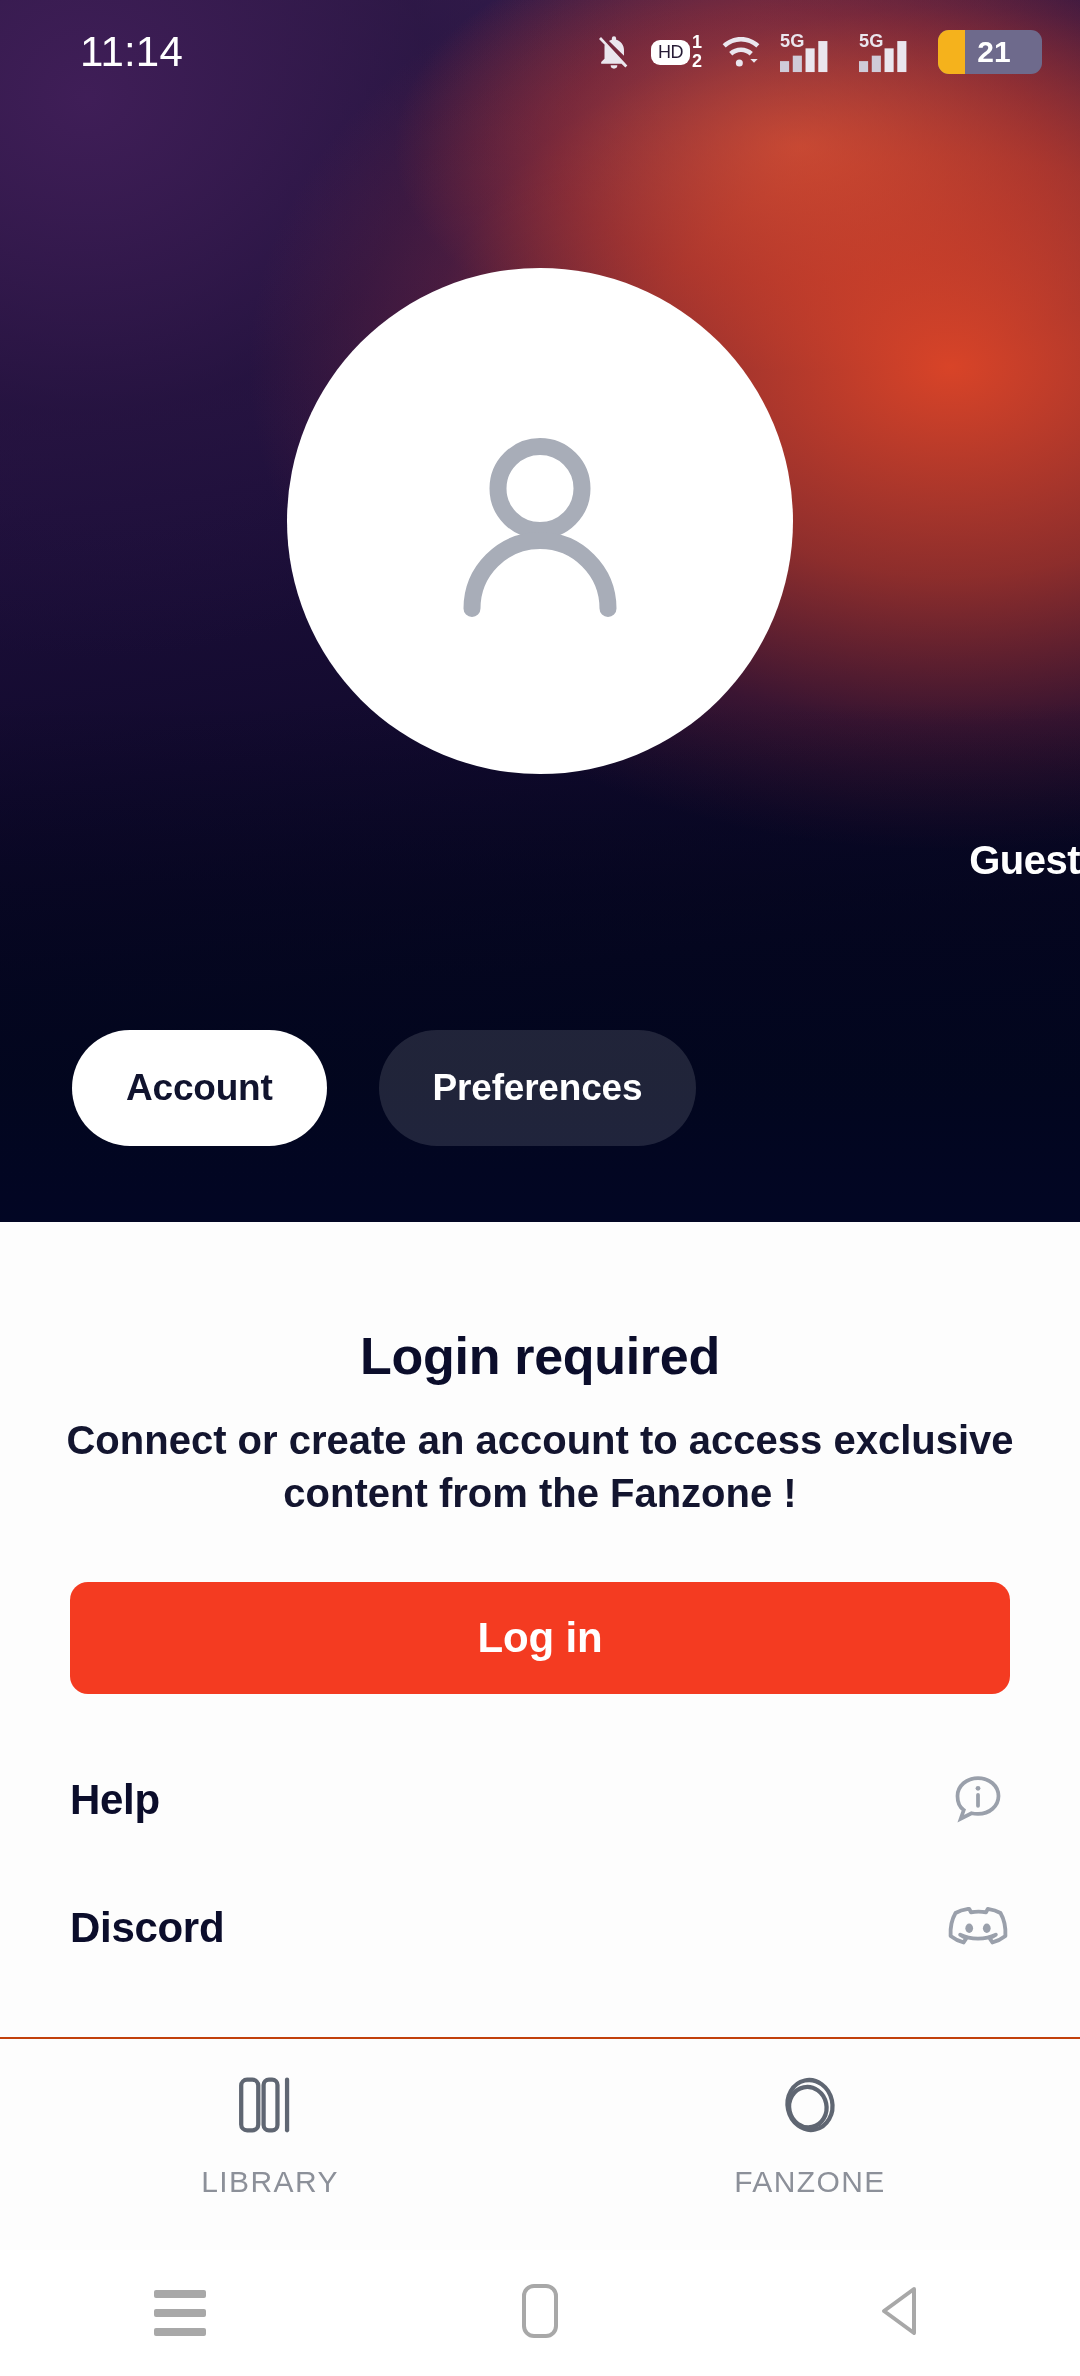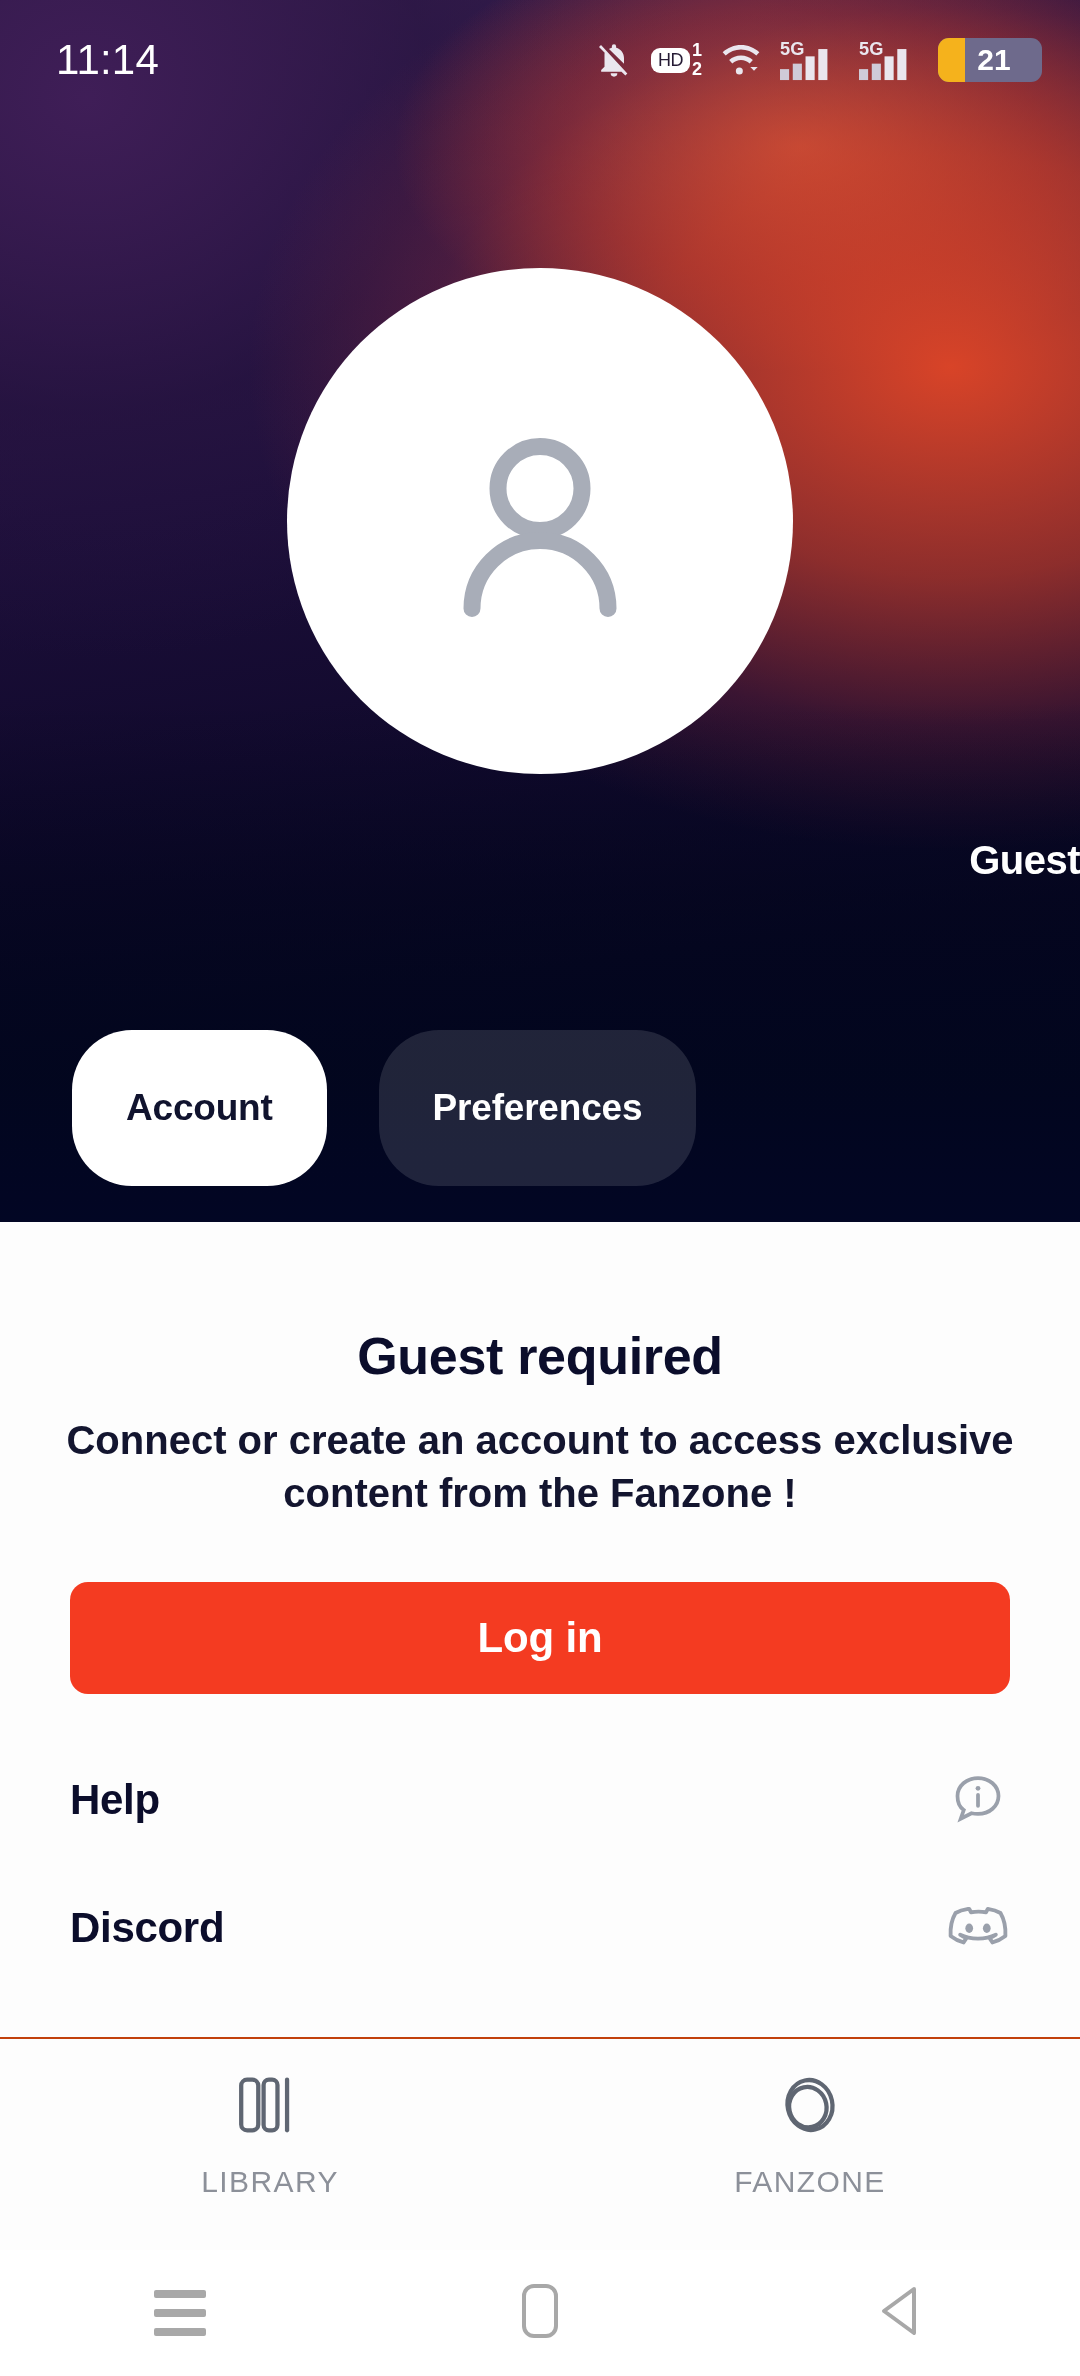--- a/index.html
+++ b/index.html
@@ -27,23 +27,23 @@
       radial-gradient(ellipse 760px 700px at 8% 8%, rgba(64,30,88,0.95) 0%, rgba(40,20,66,0.6) 45%, rgba(20,12,46,0) 80%),
       linear-gradient(172deg, #39204f 0%, #2c1745 16%, #1d0f3a 38%, #120a2e 58%, #080723 76%, #030620 90%, #02051c 100%);
   }
   .hero-bottomfade {
     position:absolute; left:0; bottom:0; width:100%; height:520px;
     background:linear-gradient(180deg, rgba(2,5,28,0) 0%, rgba(2,5,28,0.55) 38%, rgba(2,6,30,0.92) 72%, #020624 100%);
   }
 
   
   .statusbar {
-    position:absolute; left:0; top:12px; width:1080px; height:96px;
+    position:absolute; left:0; top:4px; width:1080px; height:96px;
     display:flex; align-items:center; justify-content:space-between;
-    padding:0 38px 0 56px; z-index:6;
+    padding:0 38px 0 80px; z-index:6;
   }
   .clock { color:#fff; font-size:42px; font-weight:500; letter-spacing:.2px; }
   .sb-right { display:flex; align-items:center; gap:17px; }
   .sb-ico { display:flex; align-items:center; }
   .hdbox {
     display:flex; align-items:center; gap:1px;
   }
   .hd-pill {
     background:#fff; color:#261b35; font-size:18px; font-weight:400;
     border-radius:9px; padding:3px 7px 4px; line-height:1; letter-spacing:-.5px;
@@ -64,21 +64,21 @@
   .avatar-wrap { position:absolute; top:268px; left:50%; transform:translateX(-50%); z-index:4; }
   .avatar { width:506px; height:506px; border-radius:50%; background:#fff; display:flex; align-items:center; justify-content:center; }
 
   .uname {
     position:absolute; top:838px; left:0; width:100%; text-align:right;
     color:#ffffff; font-size:40px; font-weight:700; letter-spacing:-.5px; z-index:4;
   }
 
   
   .segs { position:absolute; top:1030px; left:72px; display:flex; gap:52px; z-index:4; }
-  .seg { border:none; border-radius:60px; height:156px; display:flex; align-items:center; justify-content:center; cursor:pointer; font-size:37px; font-weight:700; letter-spacing:-.2px;}
+  .seg { border:none; border-radius:60px; height:116px; display:flex; align-items:center; justify-content:center; cursor:pointer; font-size:37px; font-weight:700; letter-spacing:-.2px;}
   .seg.active { background:#ffffff; color:#10132e; padding:0 54px; }
   .seg.idle { background:rgba(255,255,255,0.12); color:#ffffff; padding:0 54px; }
 
   
   .sheet {
     position:absolute; left:0; top:1222px; width:1080px; height:815px;
     background:#fdfdfd; z-index:5; overflow:hidden;
   }
   .sheet-title { margin-top:104px; text-align:center; color:#0b0d2b; font-size:52px; font-weight:700; letter-spacing:-.3px;}
   .sheet-sub {
@@ -191,21 +191,21 @@
   </div>
 
   <div class="uname">Guest</div>
 
   <div class="segs">
     <button class="seg active">Account</button>
     <button class="seg idle">Preferences</button>
   </div>
 
   <div class="sheet">
-    <div class="sheet-title">Guest required</div>
+    <div class="sheet-title">Login required</div>
     <div class="sheet-sub">Connect or create an account to access exclusive content from the Fanzone !</div>
 
     <button class="login-btn">Log in</button>
 
     <div class="rows">
 
       <div class="row">
         <span class="row-label">Help</span>
         <span class="row-ico">
           <svg width="60" height="60" viewBox="0 0 24 24" fill="none" stroke="#9aa0ab" stroke-width="1.5">

